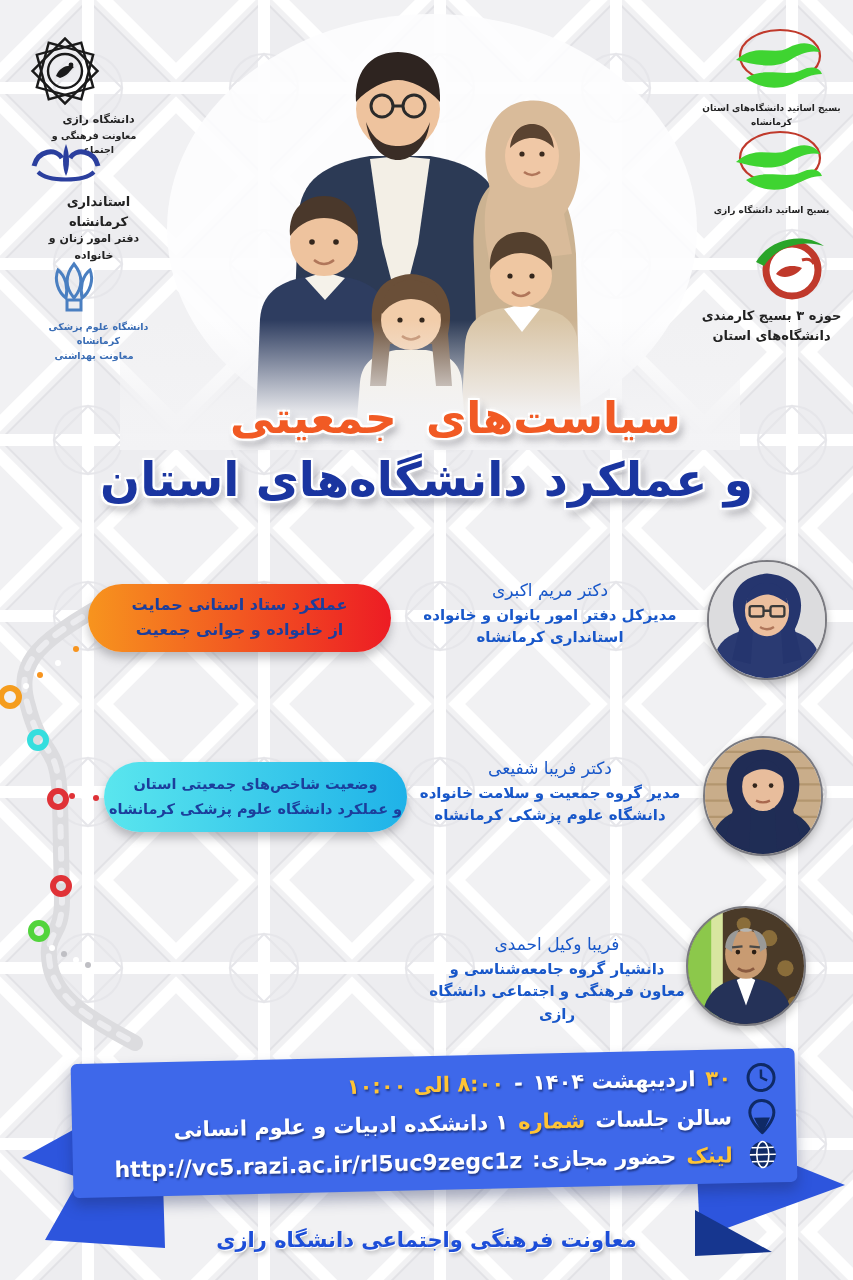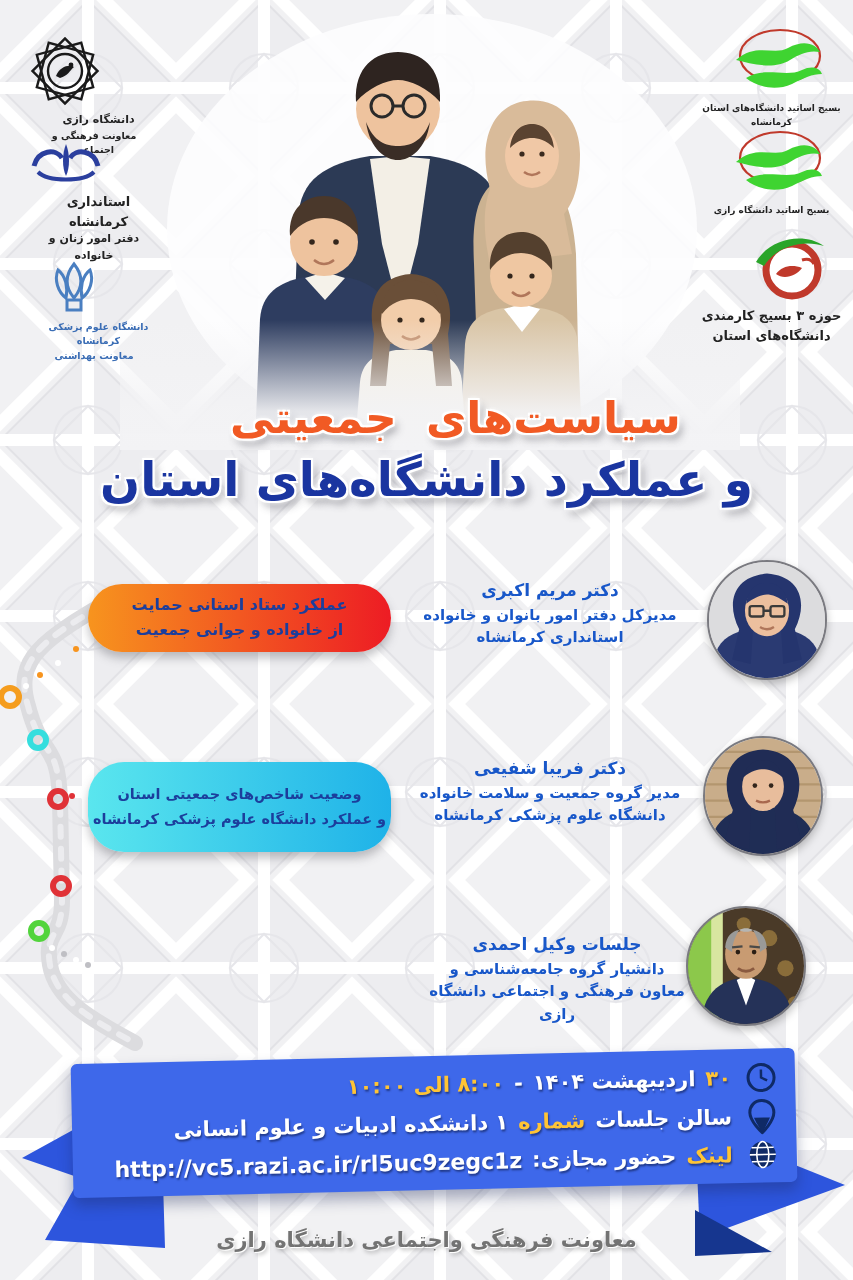--- a/index.html
+++ b/index.html
@@ -32,27 +32,27 @@
 
   
   .road { left:0; top:555px; z-index:1; }
 
   
   .pill { right:auto; left:88px; width:303px; z-index:3; border-radius:36px;
           display:flex; align-items:center; justify-content:center; flex-direction:column;
           color:#1c3e9c; font-weight:800; text-align:left;
           box-shadow:0 6px 10px rgba(80,80,90,.35); }
   .pill-1 { top:584px; height:68px; background:linear-gradient(90deg,#f7941e 0%,#ed1c24 100%); font-size:16px; line-height:1.55; }
-  .pill-2 { top:762px; height:90px; background:linear-gradient(90deg,#5ae6ee 0%,#1fb2e8 100%); font-size:14.5px; line-height:1.75; }
+  .pill-2 { top:762px; height:70px; background:linear-gradient(90deg,#5ae6ee 0%,#1fb2e8 100%); font-size:14.5px; line-height:1.75;margin-left:16px; }
   .pill-3 { top:944px; height:62px; background:linear-gradient(90deg,#62e83e 0%,#1fbe2e 100%); font-size:15px; }
   .pill span:empty { display:none; }
 
   .speaker-text { width:290px; z-index:3; text-align:center; color:#1857c9; font-weight:700;
                   font-size:15px; line-height:1.5; }
-  .speaker-text .name { font-size:17px; font-weight:700; display:block; }
+  .speaker-text .name { font-size:17px; font-weight:400; display:block; }
   .speaker-text .role { display:block; }
   .st-1 { left:405px; top:578px; }
   .st-2 { left:405px; top:756px; }
   .st-3 { left:412px; top:932px; }
 
   .avatar { z-index:3; width:120px; height:120px; border-radius:50%; overflow:hidden;
             border:2px solid #7a7a80; box-shadow:0 4px 8px rgba(0,0,0,.25); background:#ddd; }
   .av-1 { left:707px; top:560px; }
   .av-2 { left:703px; top:736px; }
   .av-3 { left:686px; top:906px; }
@@ -65,21 +65,21 @@
             display:flex; flex-direction:column; justify-content:center; gap:4px;
             padding:8px 14px 8px 20px; }
   .banner-row { display:flex; align-items:center; gap:10px; color:#fff; font-weight:800;
                 font-size:21px; text-shadow:1px 2px 2px rgba(10,20,60,.55); white-space:nowrap; }
   .banner-row .bicon { width:40px; flex:0 0 40px; display:flex; justify-content:center; }
   .yl { color:#ffc435; }
   .url { direction:ltr; unicode-bidi:embed; font-size:22px; letter-spacing:0; }
 
   
   .footer-line { left:0; top:1228px; width:100%; text-align:center; z-index:4;
-                 color:#737373; font-weight:800; font-size:21px;
+                 color:#1d4ed8; font-weight:800; font-size:21px;
                  text-shadow:1px 1px 0 #fff, 2px 3px 4px rgba(0,0,0,.25); }
 </style>
 </head>
 <body>
 
 <div class="poster">
 
   <svg class="abs bg-pattern" width="853" height="1280" aria-hidden="true">
     <defs>
       <pattern id="lat" width="176" height="176" patternUnits="userSpaceOnUse">
@@ -305,21 +305,21 @@
       <path d="M24 62 C12 36 20 12 50 10 C80 12 88 36 76 62 L84 92 L62 96 L60 58 L40 58 L38 96 L16 92 Z" fill="#202c55"></path>
       <ellipse cx="50" cy="42" rx="18" ry="21" fill="#e8bd9c"></ellipse>
       <path d="M33 34 C36 22 43 19 50 19 C57 19 64 22 67 34 C60 28 54 27 50 27 C46 27 40 28 33 34 Z" fill="#202c55"></path>
       <circle cx="43" cy="41" r="2" fill="#33261c"></circle>
       <circle cx="57" cy="41" r="2" fill="#33261c"></circle>
       <path d="M44 54 Q50 57 56 54" stroke="#a8684e" stroke-width="2" fill="none"></path>
     </svg>
   </div>
 
   <div class="abs speaker-text st-3">
-    <span class="name">جلسات وکیل احمدی</span>
+    <span class="name">فریبا وکیل احمدی</span>
     <span class="role">دانشیار گروه جامعه‌شناسی و</span>
     <span class="role">معاون فرهنگی و اجتماعی  دانشگاه رازی</span>
   </div>
   <div class="abs avatar av-3">
     <svg viewBox="0 0 100 100" width="116" height="116">
       <rect width="100" height="100" fill="#4a3a28"></rect>
       <rect x="0" y="0" width="26" height="100" fill="#8cc84b"></rect>
       <rect x="20" y="0" width="10" height="100" fill="#d8e6a0"></rect>
       <g fill="#8a6d3a">
         <circle cx="48" cy="14" r="6"></circle>

